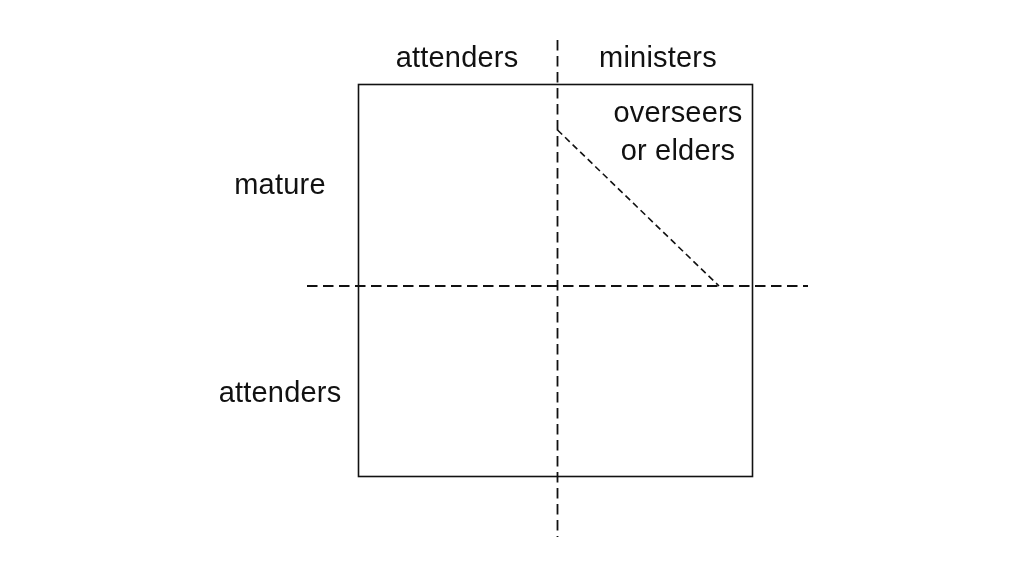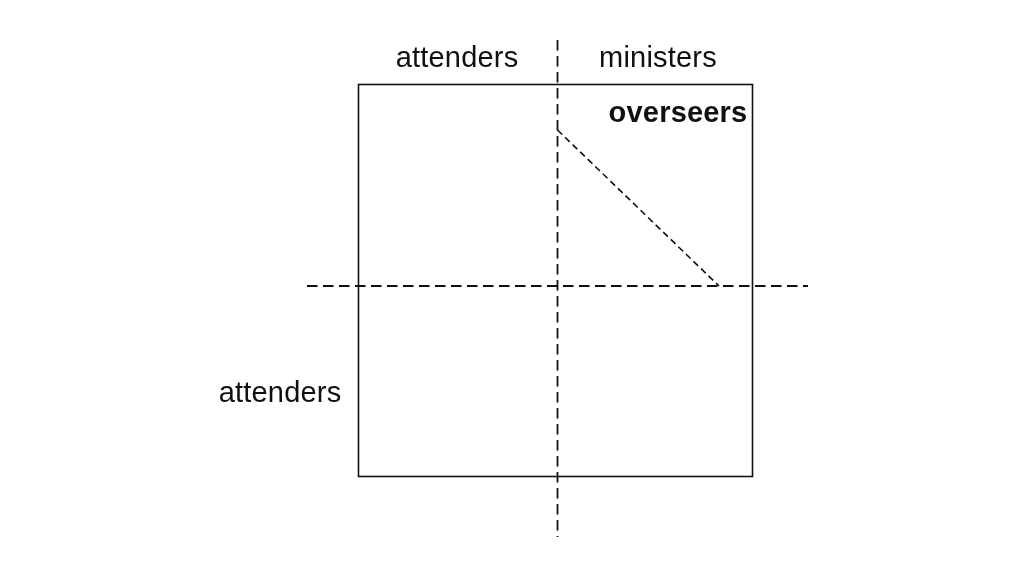--- a/index.html
+++ b/index.html
@@ -27,21 +27,21 @@
     font-size: 29px;
     line-height: 1.2;
     color: #111111;
     white-space: nowrap;
     letter-spacing: 0.2px;
   }
   .label-attenders { left: 457px; top: 57px; }
   .label-ministers { left: 658px; top: 57px; }
   .label-mature    { left: 280px; top: 184px; }
   .label-immature  { left: 280px; top: 392px; }
-  .label-overseers { left: 678px; top: 112px; font-weight: bold; }
+  .label-overseers { left: 678px; top: 112px; }
   .label-orelders  { left: 678px; top: 150px; }
 </style>
 </head>
 <body>
 
 <div class="canvas">
 
   <svg class="lines-svg" viewBox="0 0 1024 576">
 
     <rect x="358.5" y="84.5" width="394" height="392" fill="none" stroke="#111111" stroke-width="1.6"></rect>
@@ -50,19 +50,21 @@
 
     <line x1="307" y1="286" x2="808" y2="286" stroke="#111111" stroke-width="1.8" stroke-dasharray="10.5 5.5"></line>
 
     <line x1="557.5" y1="130" x2="719" y2="286" stroke="#111111" stroke-width="1.6" stroke-dasharray="6.5 4"></line>
   </svg>
 
   <div class="label label-attenders">attenders</div>
 
   <div class="label label-ministers">ministers</div>
 
+  <div class="label label-mature">mature</div>
 
   <div class="label label-immature">attenders</div>
 
   <div class="label label-overseers">overseers</div>
 
+  <div class="label label-orelders">or elders</div>
 
 </div>
 
 </body></html>

